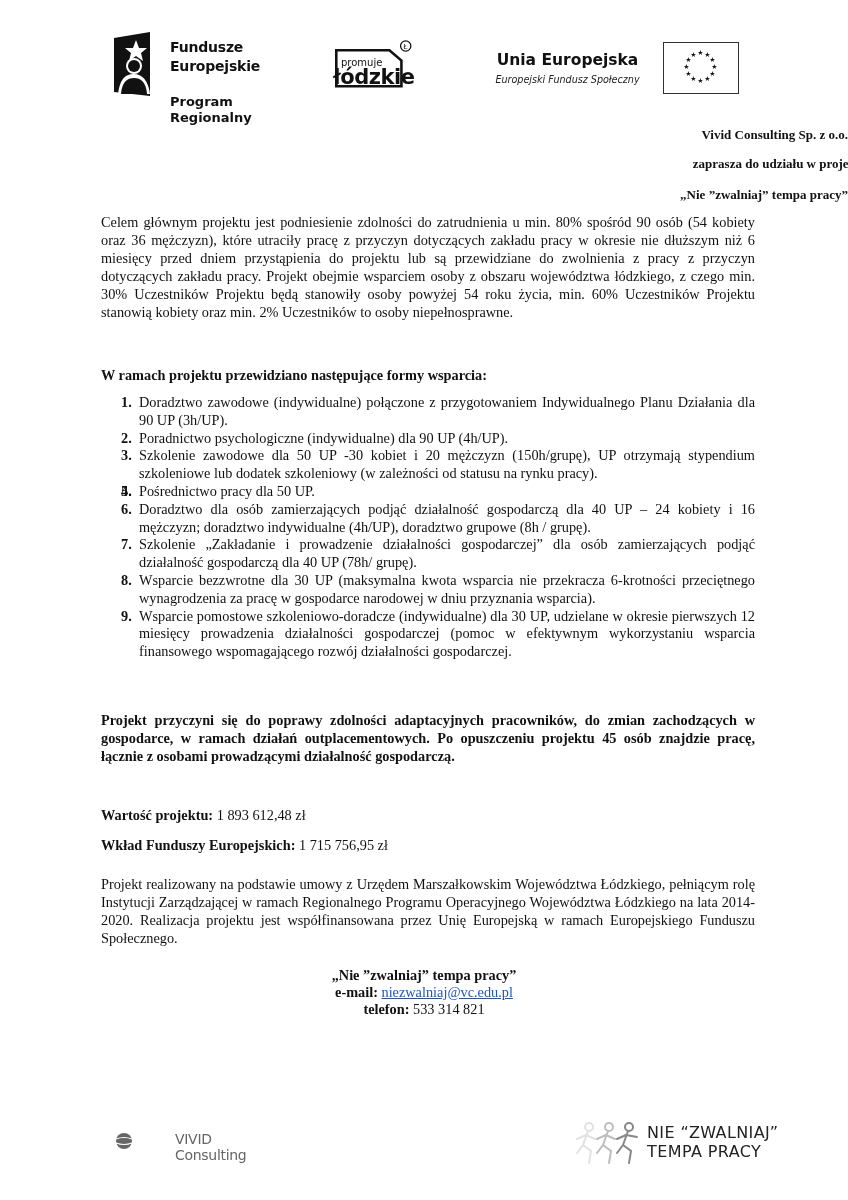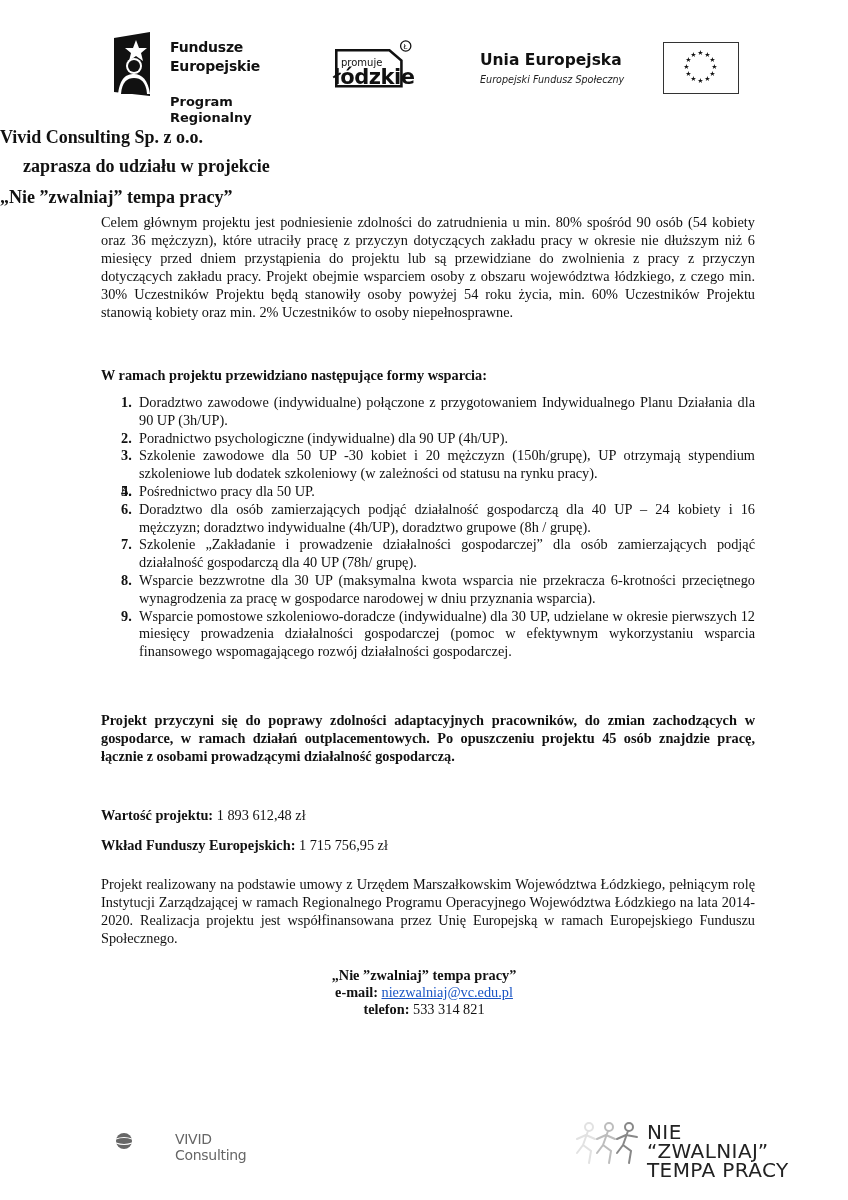--- a/index.html
+++ b/index.html
@@ -15,41 +15,41 @@
   .fe-text { position: absolute; left: 56px; top: 6px; font-family: "DejaVu Sans", sans-serif; color: #111; }
   .fe-t1 { font-size: 14px; font-weight: bold; line-height: 19px; letter-spacing: -0.2px; }
   .fe-t2 { font-size: 13px; line-height: 16px; margin-top: 18px; font-weight: bold; }
 
   .logo-lodz { left: 333px; top: 40px; width: 92px; height: 56px; }
   .lodz-box { position: absolute; left: 0; top: 6px; width: 82px; height: 48px; }
   .lodz-small { position: absolute; left: 8px; top: 14px; font-family: "DejaVu Sans", sans-serif; font-size: 10px; color: #111; }
   .lodz-big { position: absolute; left: 0; top: 24px; font-family: "DejaVu Sans", sans-serif; font-size: 21px; font-weight: bold; color: #111; letter-spacing: -0.5px; }
 
   .logo-ue { left: 480px; top: 42px; width: 280px; height: 60px; }
-  .ue-text { position: absolute; left: 0; top: 8px; text-align: left; width: 175px; font-family: "DejaVu Sans", sans-serif; }
+  .ue-text { position: absolute; left: 0; top: 8px; text-align: center; width: 175px; font-family: "DejaVu Sans", sans-serif; }
   .ue-t1 { font-size: 15.5px; font-weight: bold; line-height: 20px; color: #111; }
   .ue-t2 { font-size: 9.6px; line-height: 14px; color: #222; margin-top: 3px; font-style: italic; }
   .ue-flag { position: absolute; left: 183px; top: 0; width: 76px; height: 52px; border: 1.5px solid #333; box-sizing: border-box; }
 
   
-  .title { left: 0; width: 848px; text-align: left; font-weight: bold; font-size: 18px; }
+  .title { left: 0; width: 848px; text-align: right; font-weight: bold; font-size: 13px; }
   .para { left: 101px; width: 654px; font-size: 14.3px; line-height: 18px; text-align: justify; }
   .bold { font-weight: bold; }
   .list { left: 101px; width: 654px; font-size: 14.3px; line-height: 17.8px; margin: 0; padding: 0; list-style: none; }
   .list li { position: relative; padding-left: 38px; text-align: justify; margin: 0 0 0 0; }
   .list li .num { position: absolute; left: 20px; top: 0; font-weight: bold; }
 
   .contact { left: 0; width: 848px; text-align: center; font-size: 14.3px; line-height: 17px; }
   .link { color: #1a55c4; text-decoration: underline; }
 
   
   .vivid { left: 115px; top: 1127px; width: 170px; height: 30px; }
   .vivid-text { position: absolute; left: 20px; top: 4px; font-family: "DejaVu Sans", sans-serif; font-size: 14px; color: #666; letter-spacing: -0.3px; margin-left: 40px; }
   .nz { left: 575px; top: 1117px; width: 220px; height: 60px; }
-  .nz-text { position: absolute; left: 72px; top: 6px; font-family: "DejaVu Sans", sans-serif; font-size: 20px; line-height: 19px; color: #222; letter-spacing: 0.4px; }
+  .nz-text { position: absolute; left: 72px; top: 6px; font-family: "DejaVu Sans", sans-serif; font-size: 16px; line-height: 19px; color: #222; letter-spacing: 0.4px; }
 </style>
 </head>
 <body>
 
 <div class="abs logo-fe">
   <svg width="46" height="64" viewBox="0 0 46 64">
     <polygon points="0,6 36,0 36,64 0,60" fill="#111"></polygon>
     <polygon points="22,8 25,16 33,16 27,21 29,29 22,24 15,29 17,21 11,16 19,16" fill="#fff"></polygon>
     <circle cx="20" cy="34" r="8" fill="#fff"></circle>
     <path d="M4,62 C6,46 12,42 20,42 C28,42 34,48 36,62 Z" fill="#fff"></path>

